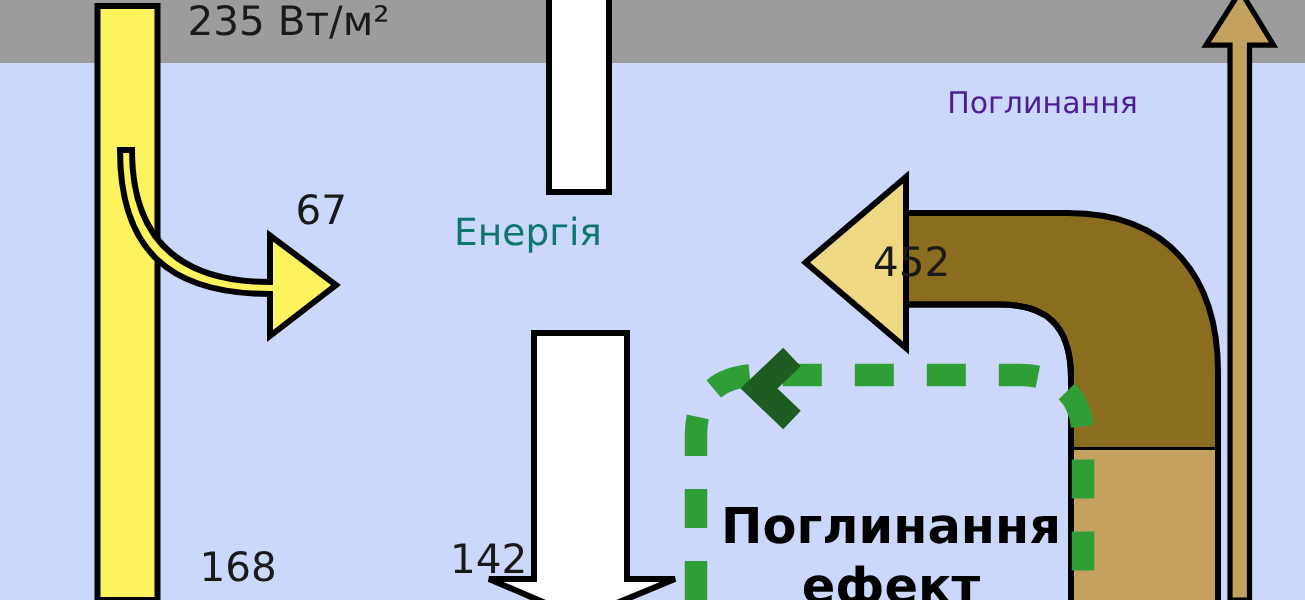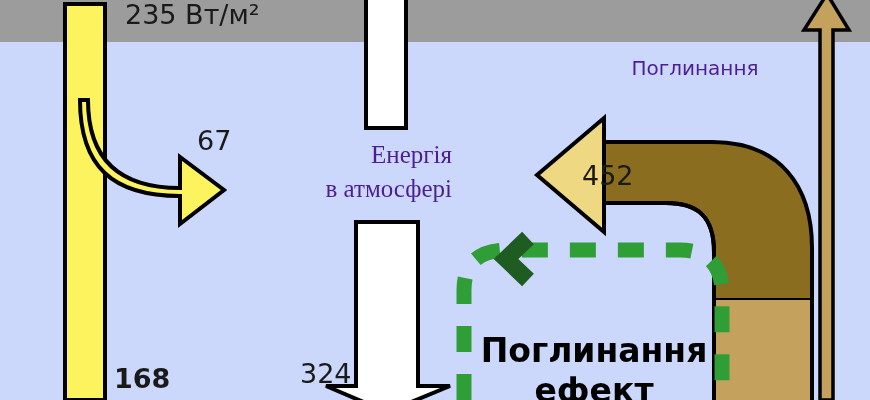--- a/index.html
+++ b/index.html
@@ -5,21 +5,21 @@
   html,body{margin:0;padding:0;}
   body{
     width:870px;height:400px;overflow:hidden;
     background:#ccd8fb;
     font-family:"DejaVu Sans","Liberation Sans",sans-serif;
   }
   #stage{position:relative;width:870px;height:308px;}
   #stage svg{position:absolute;left:0;top:0;}
   .lbl{position:absolute;white-space:nowrap;}
   .num{font-size:27px;color:#1a1a1a;}
-  .sky-note{font-size:25px;color:#4c1d95;text-align:right;line-height:1.35;font-family:Liberation Serif, serif;}
+  .sky-note{font-size:25px;color:#0f766e;text-align:center;line-height:1.35;}
   .gas-note{font-size:20px;color:#4c1d95;text-align:center;line-height:1.35;}
   .greenhouse{font-size:33px;font-weight:bold;color:#000;text-align:center;line-height:1.22;}
 </style>
 </head>
 <body>
 
 <div id="stage">
 
   <svg width="870" height="400" viewBox="0 0 870 400">
 
@@ -84,29 +84,28 @@
              L 722,400" fill="none" stroke="#2f9e36" stroke-width="15" stroke-dasharray="26,22" stroke-linecap="butt"></path>
 
     <path d="M 528,238 L 506,259 L 528,280" fill="none" stroke="#1e5c22" stroke-width="17" stroke-linecap="butt" stroke-linejoin="miter"></path>
 
   </svg>
 
   <div class="lbl num" style="left:125px;top:-1px;">235 Вт/м²</div>
 
   <div class="lbl num" style="left:153px;top:125px;margin-left:44px;">67</div>
 
-  <div class="lbl num" style="left:114px;top:363px;font-weight:bold;">168</div>
+  <div class="lbl num" style="left:133px;top:363px;">168</div>
 
   <div class="lbl num" style="left:557px;top:160px;margin-left:25px;">452</div>
 
-  <div class="lbl num" style="left:300px;top:358px;">324</div>
+  <div class="lbl num" style="left:300px;top:358px;">142</div>
 
   <div class="lbl sky-note" style="left:252px;top:138px;width:200px;">
     <div>Енергія</div>
-    <div>в атмосфері</div>
   </div>
 
   <div class="lbl gas-note" style="left:595px;top:55px;width:200px;">
     <div>Поглинання</div>
   </div>
 
   <div class="lbl greenhouse" style="left:466px;top:331px;width:256px;">
     <div>Поглинання</div>
     <div>ефект</div>
   </div>

